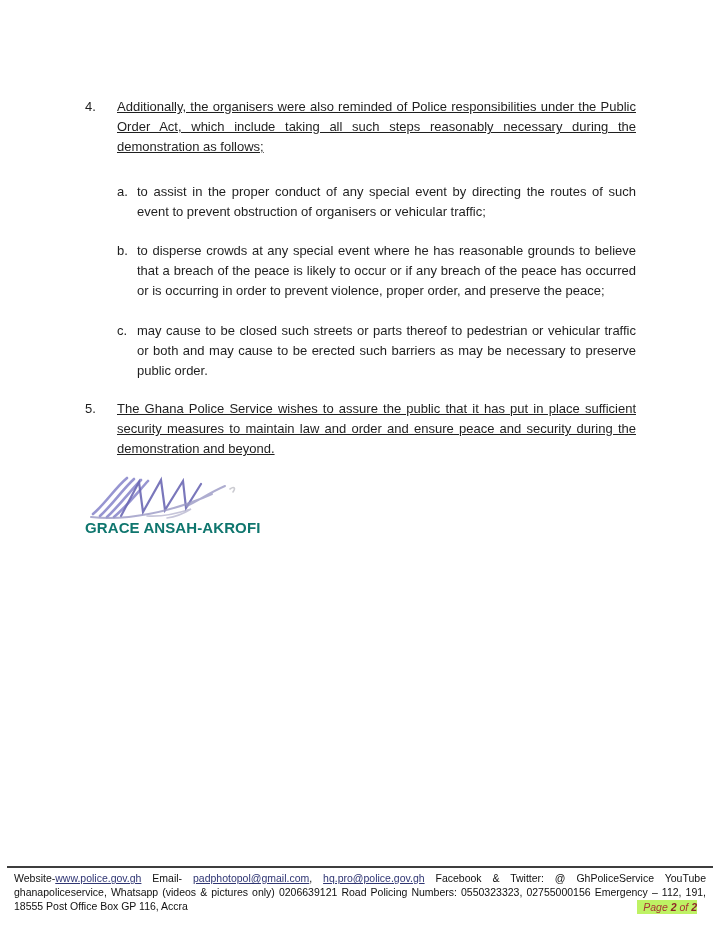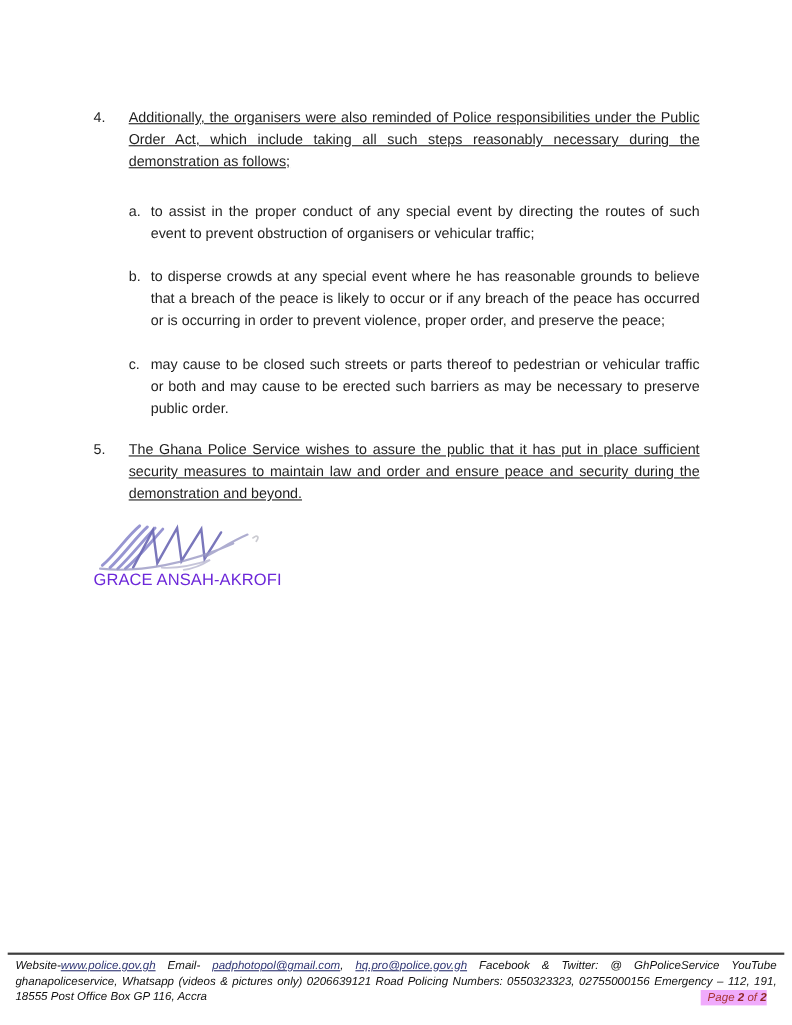--- a/index.html
+++ b/index.html
@@ -53,55 +53,54 @@
   .signature-block {
     margin-top: 13px;
   }
   .sig-ink {
     display: block;
     width: 150px; height: 48px;
     margin-left: 2px;
   }
   .sig-name-block {
     margin-top: -2px;
-    font-weight: normal;
+    font-weight: bold;
     font-size: 15px;
     line-height: 19px;
-    color: #6d28d9;
+    color: #0f766e;
     letter-spacing: 0.1px;
   }
   .doc-footer {
     position: absolute;
     left: 0; right: 0;
     top: 866px;
     border-top: 2px solid #3d3d3d;
     margin: 0 7px;
     padding: 3px 7px 0 7px;
   }
   .footer-text {
-    font-style: italic;
     font-size: 10.5px;
     line-height: 14px;
     color: #101010;
     text-align: justify;
   }
   .footer-link {
     color: #2f3573;
     text-decoration: underline;
     cursor: pointer;
   }
   .page-num {
     position: absolute;
     right: 16px;
     top: 32px;
     font-style: italic;
     font-size: 10.5px;
     line-height: 14px;
     color: #a83434;
-    background: #f0abfc;
+    background: #bef264;
     padding-left: 6px;
   }
   .page-num b { color: #8e2626; }
 </style>
 </head>
 <body>
 
 <div class="page">
 
   <main class="content">

